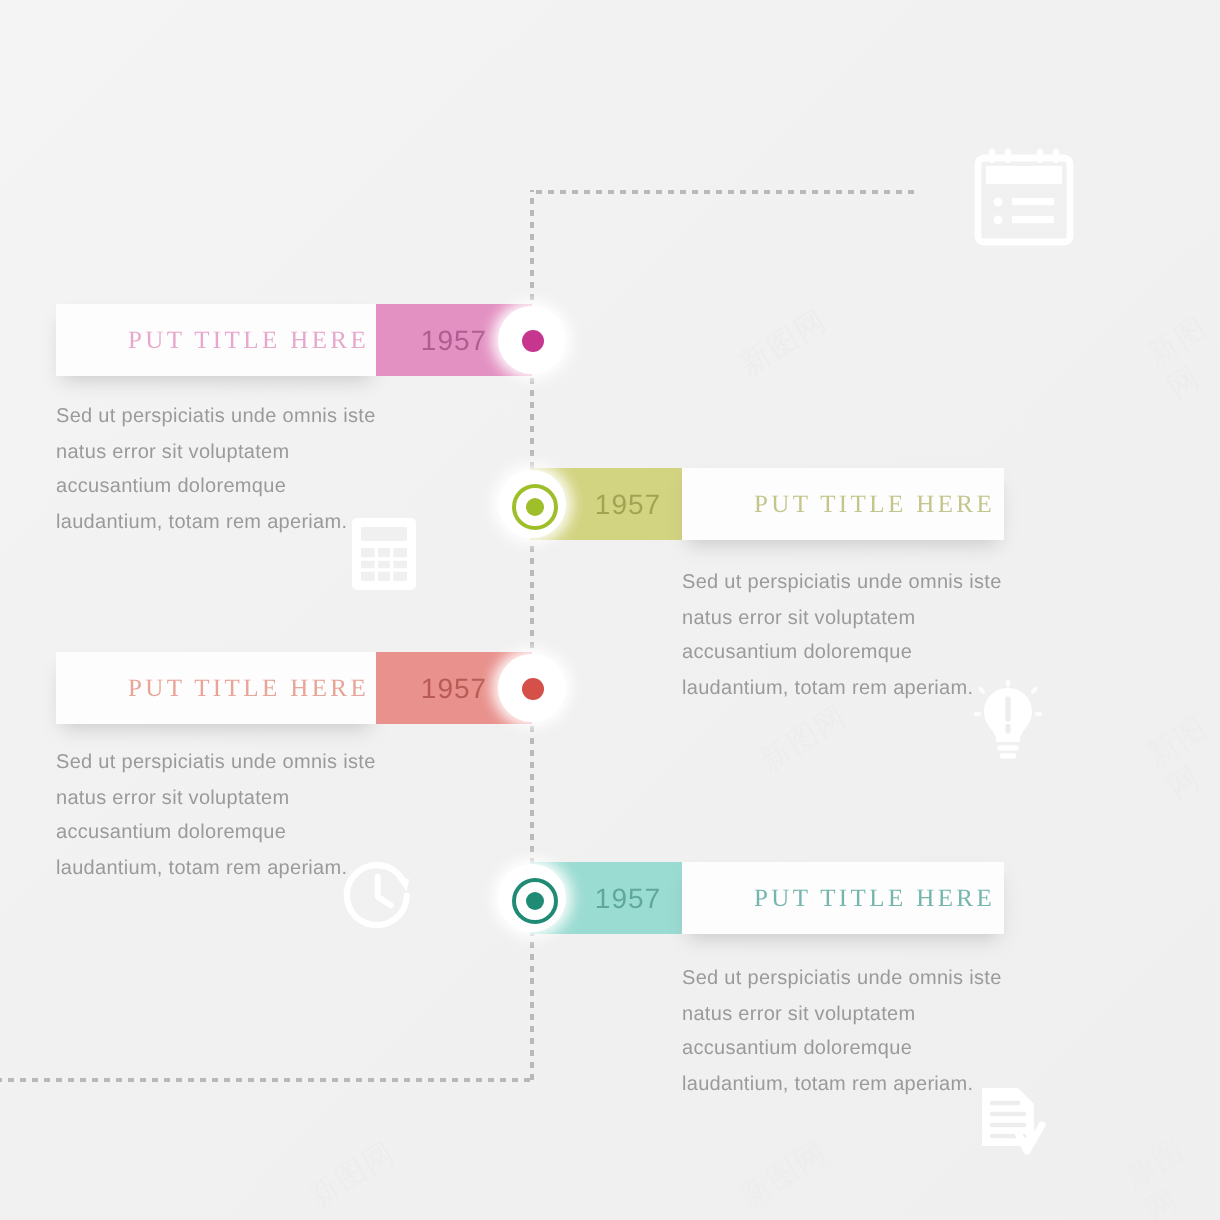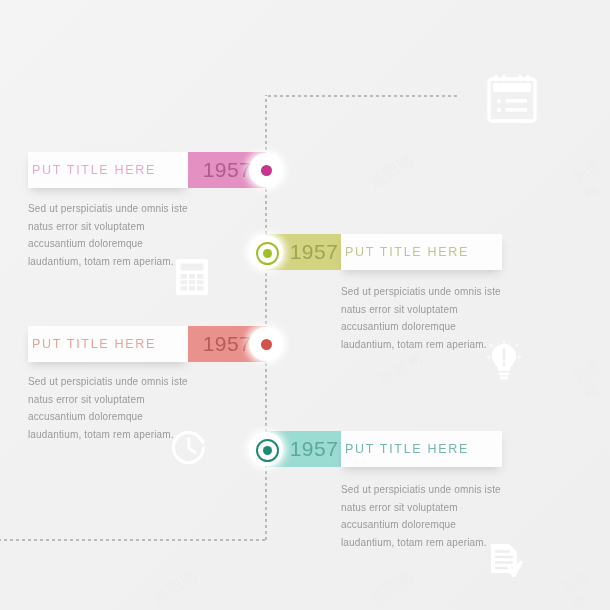--- a/index.html
+++ b/index.html
@@ -48,21 +48,21 @@
     width: 610px;
     height: 40px;
   }
 
   
   .year-bar {
     position: absolute;
     top: 0;
     height: 36px;
     line-height: 36px;
-    font-size: 21px;
+    font-size: 14px;
     letter-spacing: 0.5px;
     color: #ffffff;
     text-align: center;
     box-sizing: border-box;
   }
   .year-bar.left  { text-align: center; }
   .year-bar.right { text-align: center; }
 
   
   .title-card {
@@ -71,21 +71,22 @@
     height: 36px;
     line-height: 36px;
     background: #fdfdfd;
     box-shadow: 0 5px 9px -3px rgba(120,120,120,0.33);
     box-sizing: border-box;
     font-size: 12.5px;
     letter-spacing: 1.7px;
   }
   .title-card .tc-text {
     display: block;
-    padding-left: 4px;
+    padding-left: 36px;
+    font-family: Liberation Serif, serif;
   }
 
   
   .marker {
     position: absolute;
     width: 34px;
     height: 34px;
     border-radius: 50%;
     background: #ffffff;
     box-shadow: 0 0 7px 3px rgba(255,255,255,0.95);

